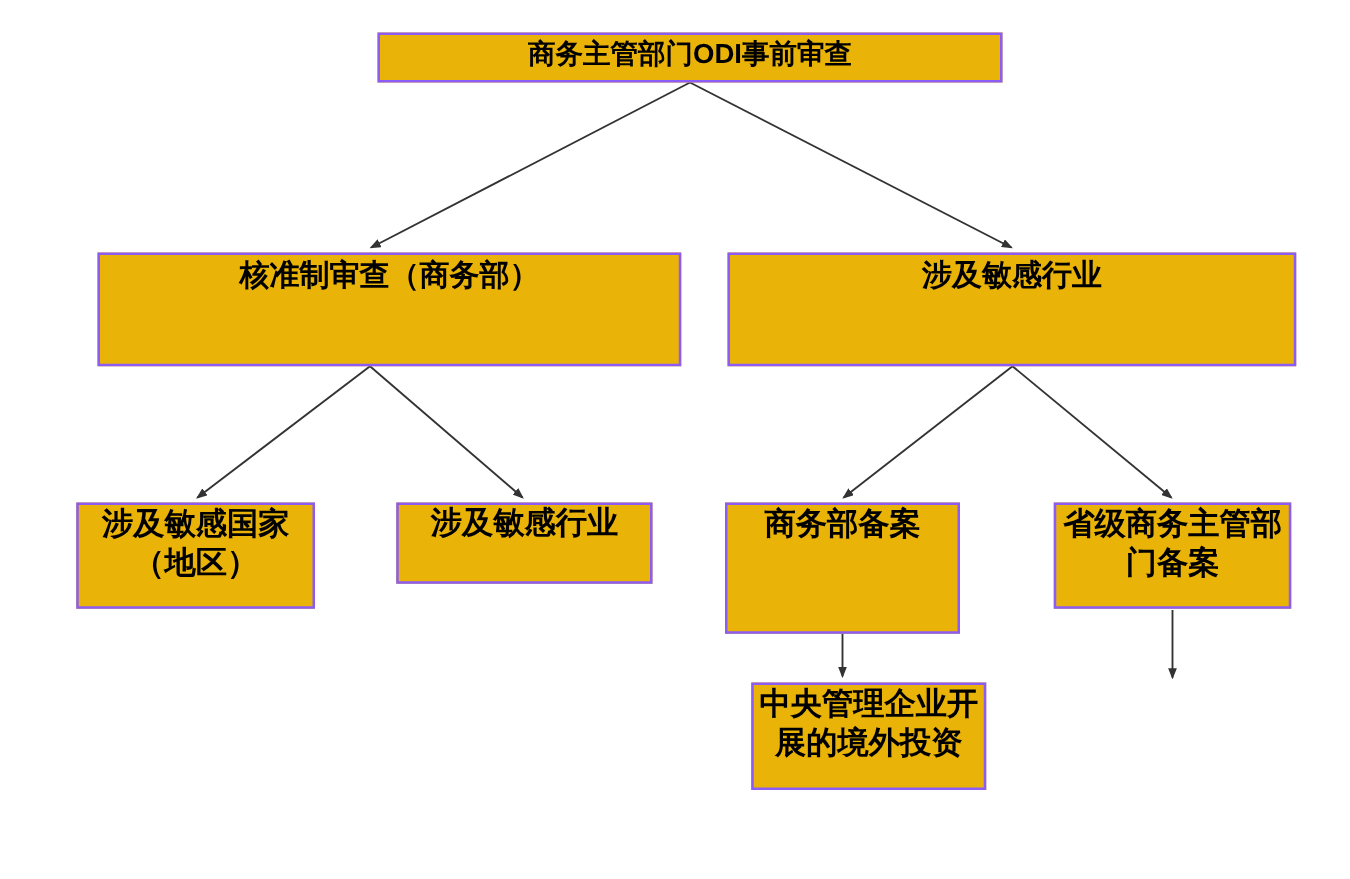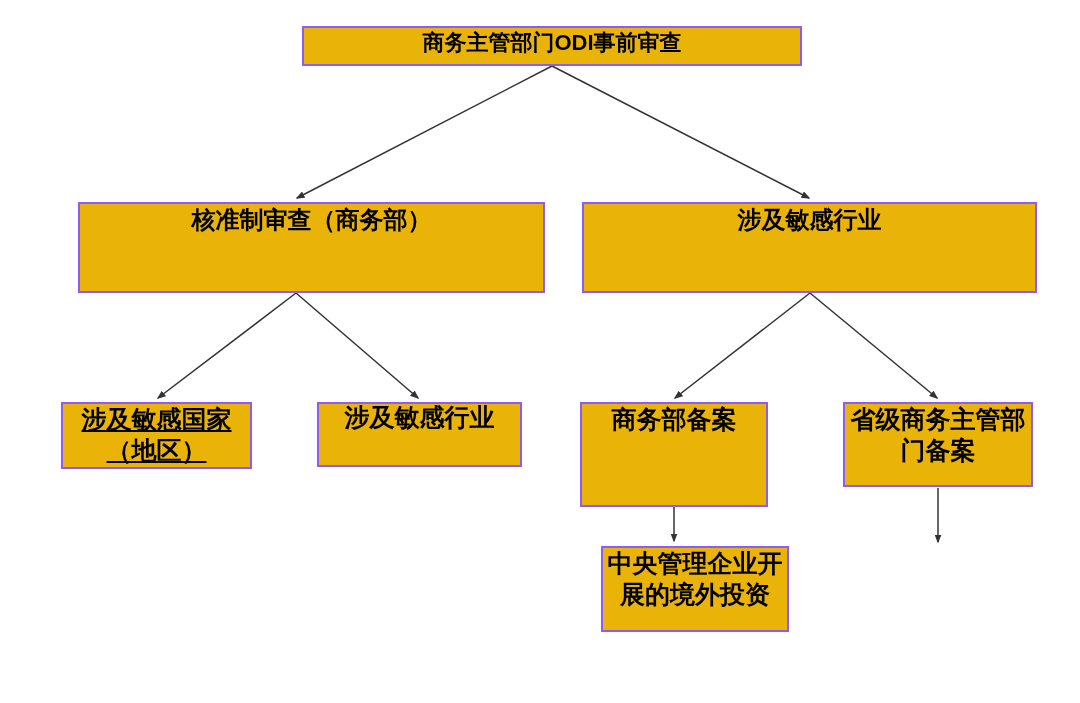--- a/index.html
+++ b/index.html
@@ -29,21 +29,21 @@
     display: flex;
     justify-content: center;
     text-align: center;
     color: #000000;
     font-weight: 700;
     white-space: pre-line;
   }
   .n-root        { left: 302px; top: 26px;  width: 500px; height: 40px; font-size: 22px; }
   .n-approval    { left: 62px;  top: 202px; width: 467px; height: 91px; font-size: 24px; margin-left: 16px; }
   .n-filing      { left: 582px; top: 202px; width: 455px; height: 91px; font-size: 24px; }
-  .n-senscountry { left: 61px;  top: 402px; width: 191px; height: 67px; font-size: 25px; line-height: 31px; text-decoration: underline; }
+  .n-senscountry { left: 61px;  top: 402px; width: 191px; height: 85px; font-size: 25px; line-height: 31px; }
   .n-sensindustry{ left: 317px; top: 402px; width: 205px; height: 65px; font-size: 25px; line-height: 31px; font-family: Liberation Mono, monospace; }
   .n-mofcom      { left: 580px; top: 402px; width: 188px; height: 105px; font-size: 25px; line-height: 31px; }
   .n-provincial  { left: 843px; top: 402px; width: 190px; height: 85px; font-size: 25px; line-height: 31px; }
   .n-central     { left: 580px; top: 546px; width: 188px; height: 86px; font-size: 25px; line-height: 31px; margin-left: 21px; }
   .n-local       { left: 843px; top: 547px; width: 190px; height: 85px; font-size: 25px; line-height: 31px; }
 </style>
 </head>
 <body>
 
 <div class="canvas">

